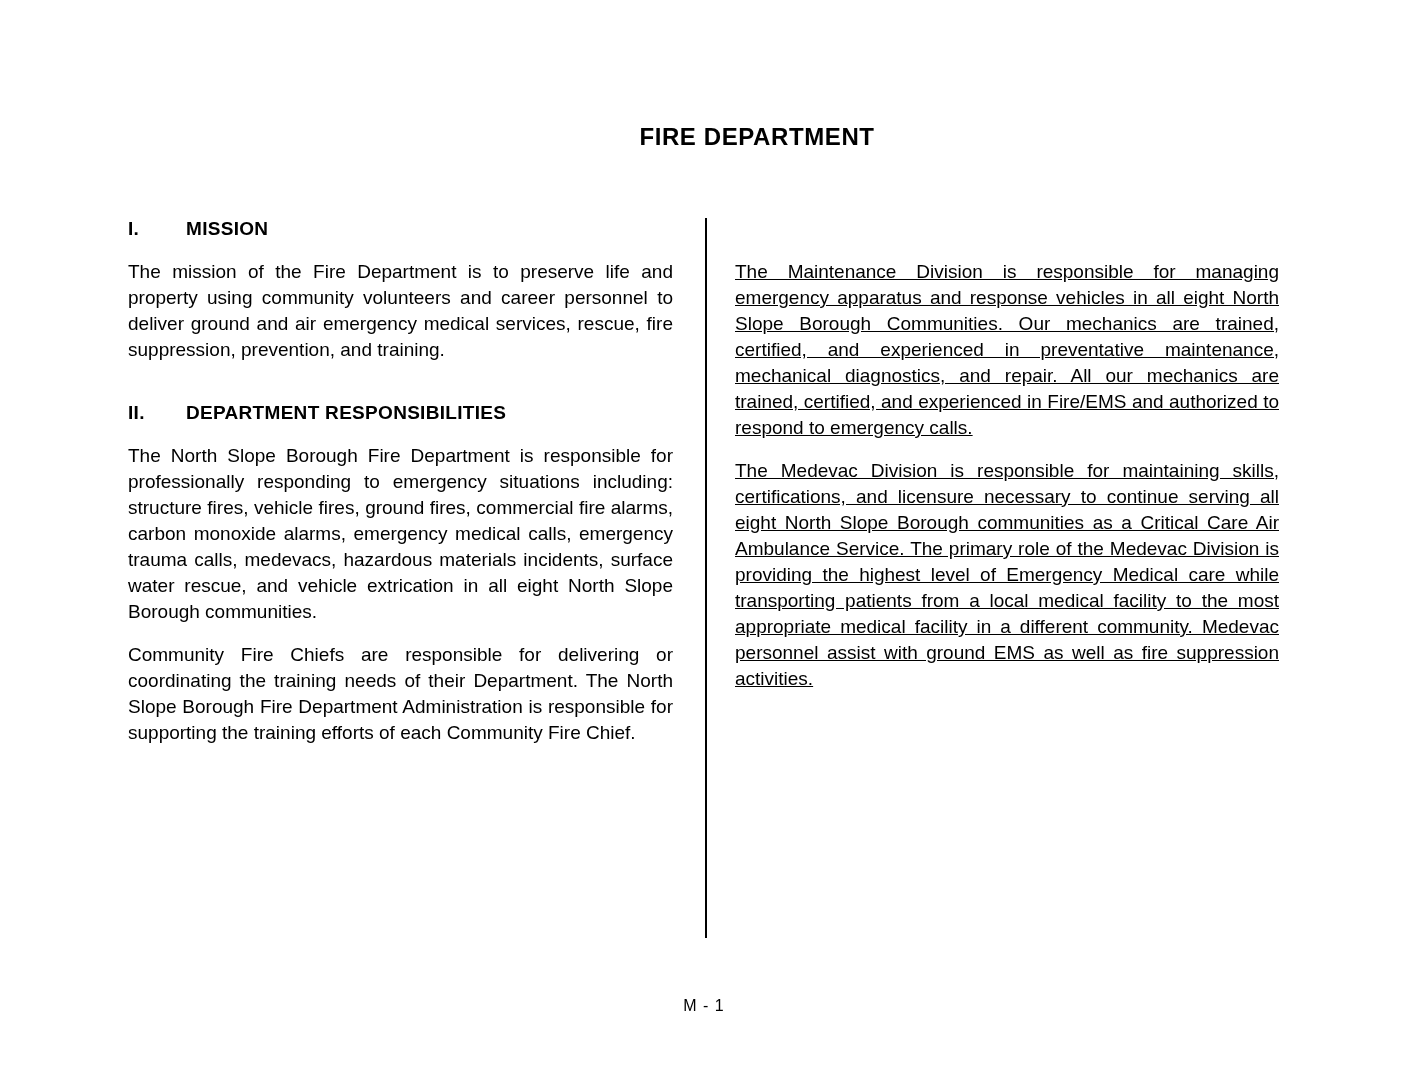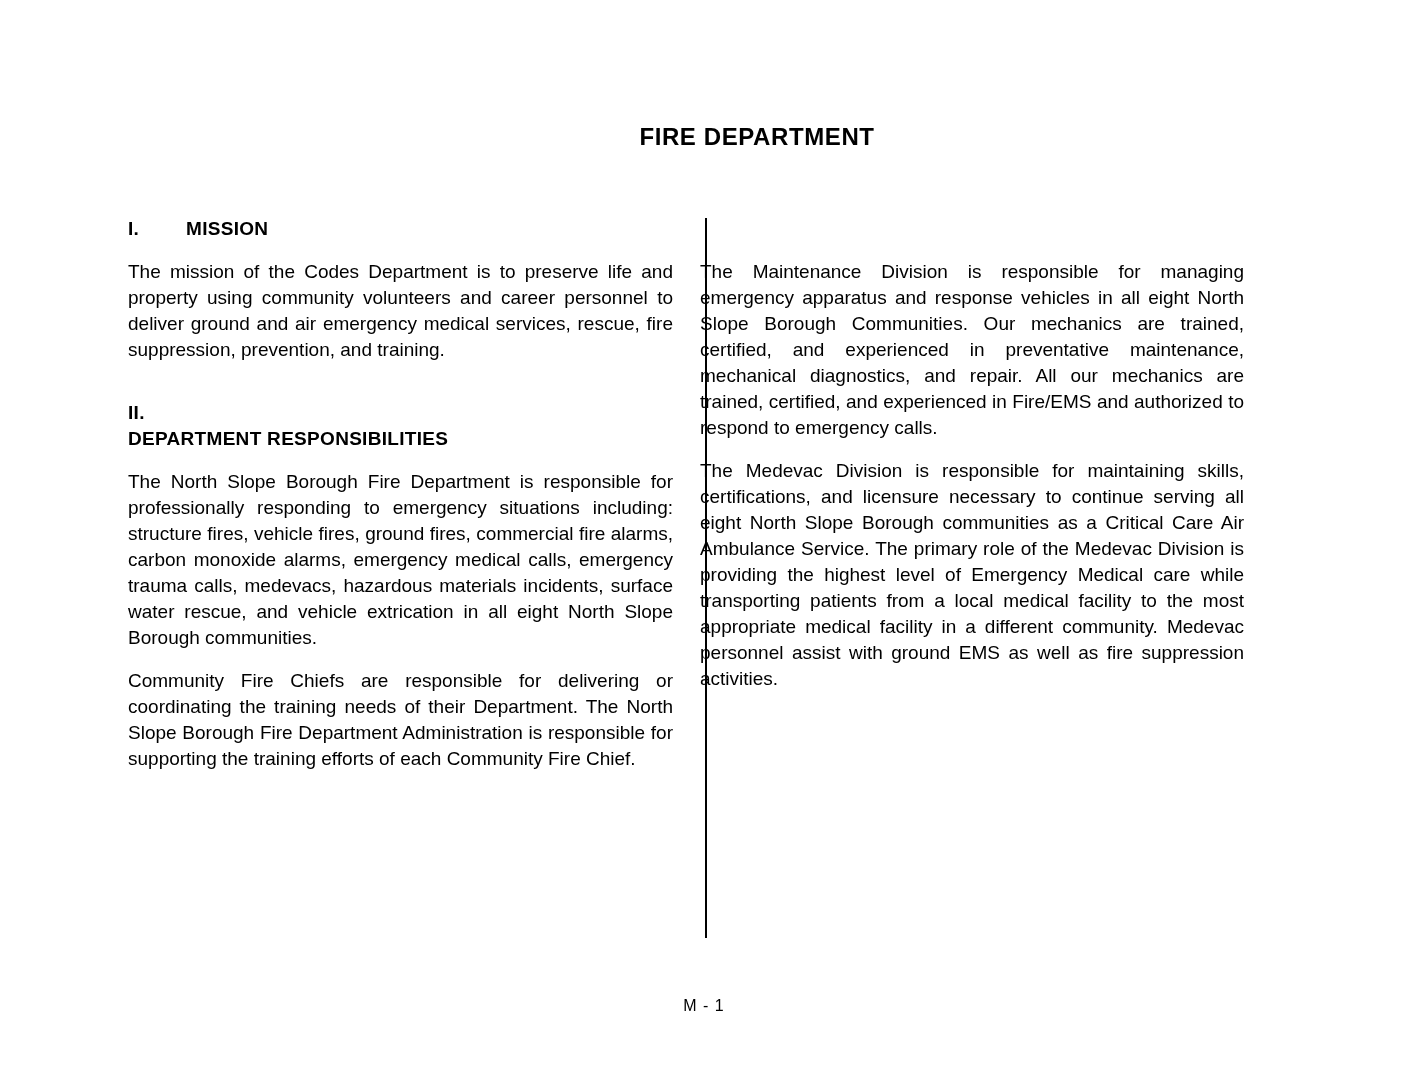--- a/index.html
+++ b/index.html
@@ -32,35 +32,35 @@
     position: absolute;
     font-size: 19px;
     line-height: 26px;
   }
   .column-left {
     left: 128px;
     top: 216px;
     width: 545px;
   }
   .column-right {
-    left: 700px;
+    left: 735px;
     top: 259px;
     width: 544px;
+    text-decoration: underline;
   }
   .section-heading {
     display: flex;
     font-size: 19px;
     font-weight: bold;
     line-height: 26px;
     margin: 0 0 17px 0;
     letter-spacing: 0.3px;
   }
   .section-heading.spaced {
     margin-top: 37px;
-    flex-direction: column;
   }
   .section-num {
     flex: none;
     width: 58px;
   }
   .column p {
     margin: 17px 0 0 0;
     text-align: justify;
   }
   .column p.first {
@@ -93,21 +93,21 @@
 
   <div class="doc-title">FIRE DEPARTMENT</div>
 
   <div class="column column-left">
 
     <div class="section-heading">
       <span class="section-num">I.</span>
       <span class="section-label">MISSION</span>
     </div>
 
-    <p class="first">The mission of the Codes Department is to preserve life and property using community volunteers and career personnel to deliver ground and air emergency medical services, rescue, fire suppression, prevention, and training.</p>
+    <p class="first">The mission of the Fire Department is to preserve life and property using community volunteers and career personnel to deliver ground and air emergency medical services, rescue, fire suppression, prevention, and training.</p>
 
     <div class="section-heading spaced">
       <span class="section-num">II.</span>
       <span class="section-label">DEPARTMENT RESPONSIBILITIES</span>
     </div>
 
     <p class="first">The North Slope Borough Fire Department is responsible for professionally responding to emergency situations including: structure fires, vehicle fires, ground fires, commercial fire alarms, carbon monoxide alarms, emergency medical calls, emergency trauma calls, medevacs, hazardous materials incidents, surface water rescue, and vehicle extrication in all eight North Slope Borough communities.</p>
 
 
     <p>Community Fire Chiefs are responsible for delivering or coordinating the training needs of their Department. The North Slope Borough Fire Department Administration is responsible for supporting the training efforts of each Community Fire Chief.</p>

